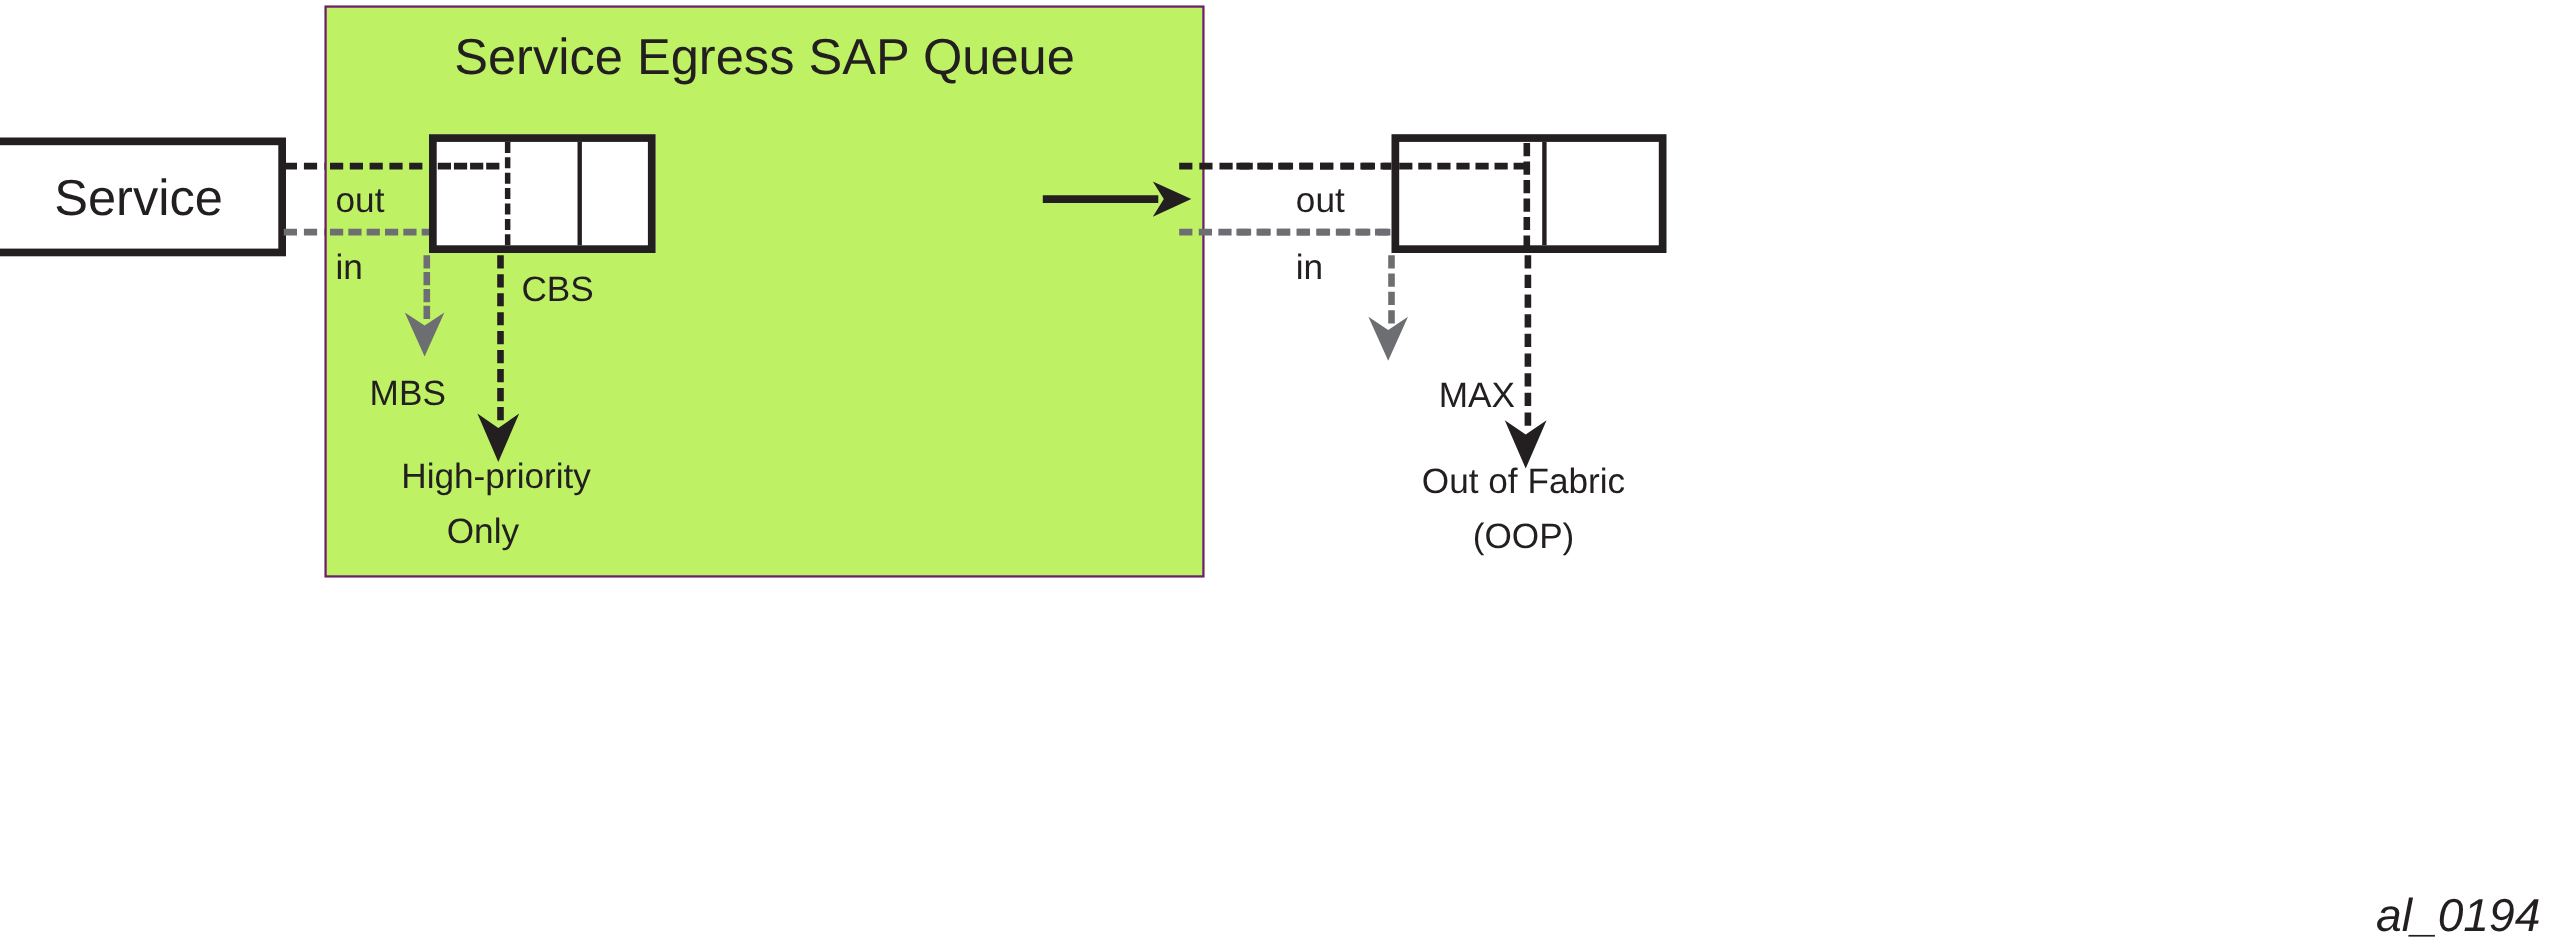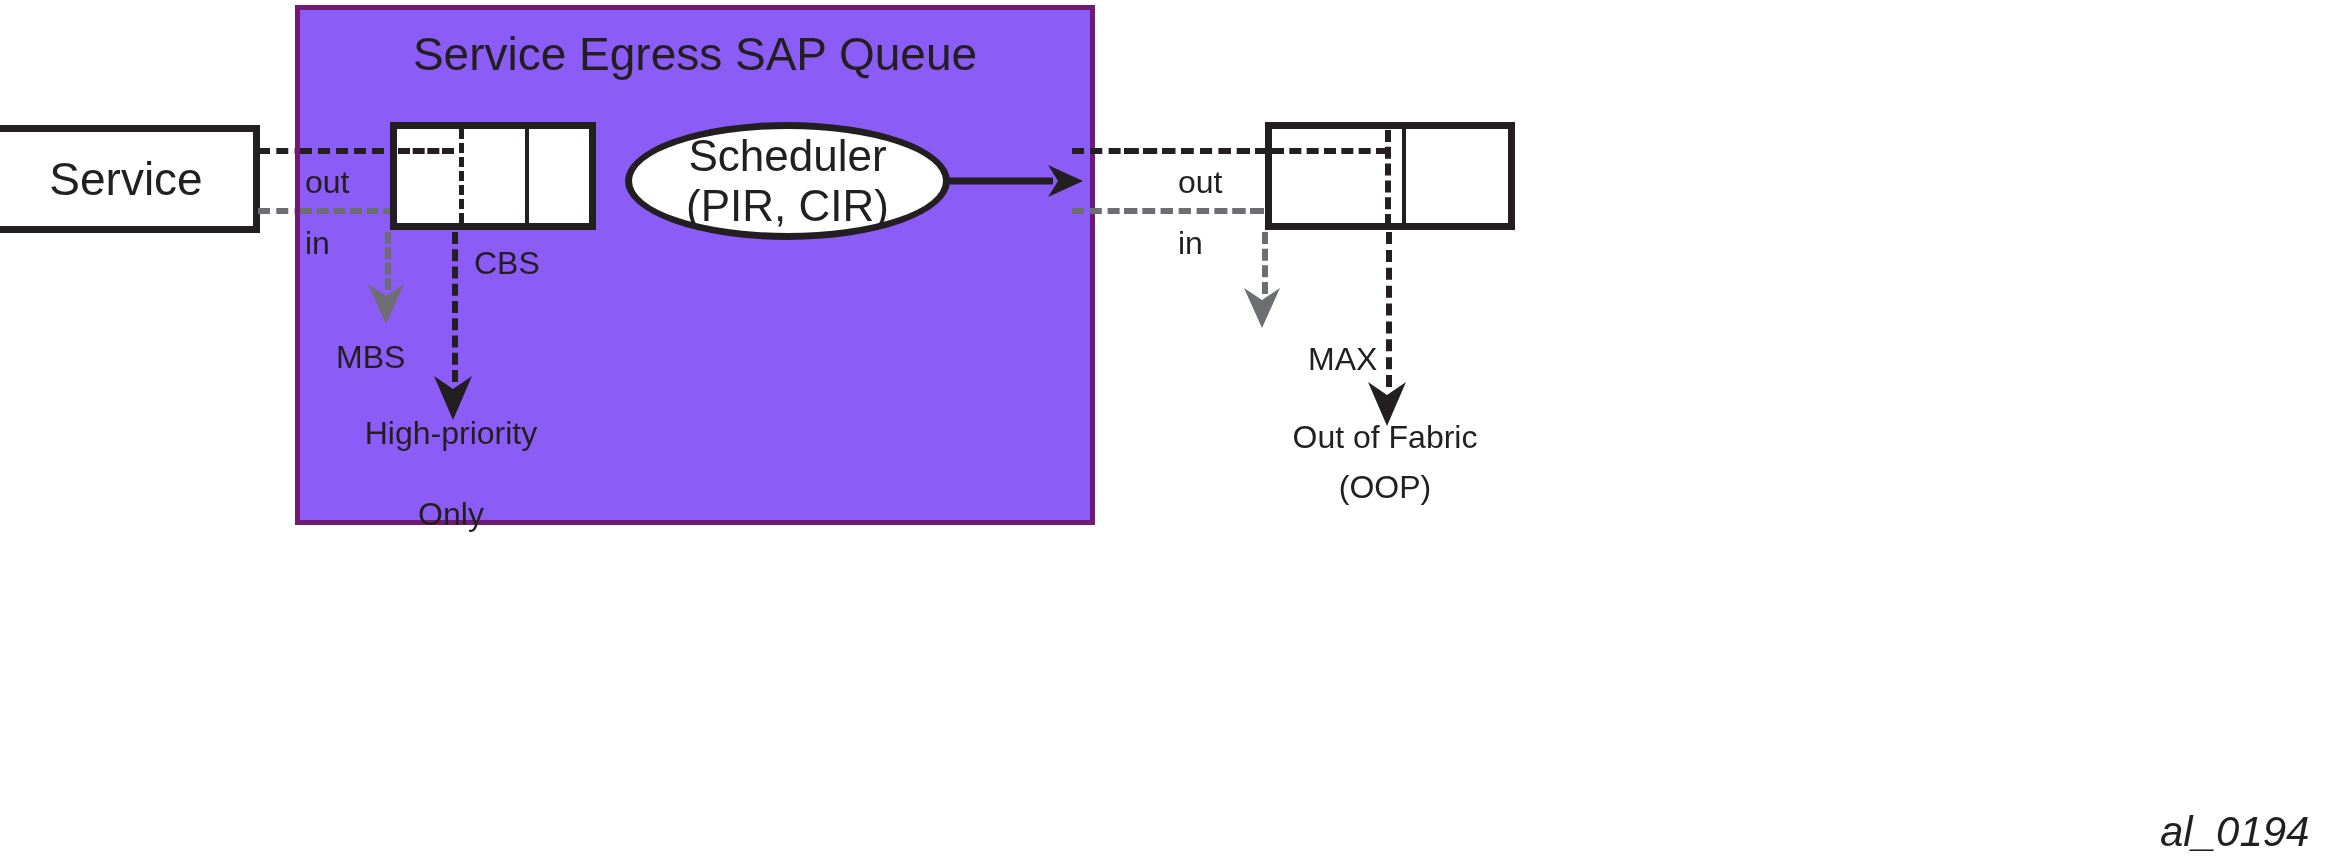--- a/index.html
+++ b/index.html
@@ -14,22 +14,22 @@
     background:#ffffff;
     overflow:hidden;
   }
 
   
   .abs{position:absolute;}
 
   
   .panel{
     position:absolute;
-    background:#8b5cf6;
-    border:5px solid #701a75;
+    background:#bef264;
+    border:2px solid #701a75;
     box-sizing:border-box;
   }
   .panel-title{
     position:absolute;
     width:100%;
     text-align:center;
     font-size:46px;
     line-height:52px;
     color:#231f20;
     white-space:nowrap;
@@ -165,26 +165,22 @@
   <svg class="abs" style="left:368px; top:284px;" width="36" height="40">
     <path d="M0,0 L18,12 L36,0 L18,40 Z" fill="#6d6e71"></path>
   </svg>
   <div class="lbl" style="left:336px; top:332px;">MBS</div>
 
   <div class="vline-dash-black" style="left:452px; top:232px; height:150px;"></div>
   <svg class="abs" style="left:434px; top:376px;" width="38" height="44">
     <path d="M0,0 L19,13 L38,0 L19,44 Z" fill="#231f20"></path>
   </svg>
   <div class="lbl center" style="left:296px; top:408px; width:310px;">High-priority</div>
-  <div class="lbl center" style="left:296px; top:458px; width:310px;margin-top:31px;">Only</div>
-
-  <div class="ellipse" style="left:625px; top:122px; width:325px; height:118px;">
-    <span>Scheduler</span>
-    <span>(PIR, CIR)</span>
-  </div>
+  <div class="lbl center" style="left:284px; top:458px; width:310px;">Only</div>
+
 
   <svg class="abs" style="left:948px; top:160px;" width="135" height="42">
     <line x1="0" y1="21" x2="105" y2="21" stroke="#231f20" stroke-width="7"></line>
     <path d="M100,5 L135,21 L100,37 L110,21 Z" fill="#231f20"></path>
   </svg>
 
   <div class="hline-dash-black" style="left:1072px; top:148px; width:195px;"></div>
 
   <div class="hline-dash-gray" style="left:1072px; top:208px; width:190px;"></div>
 

